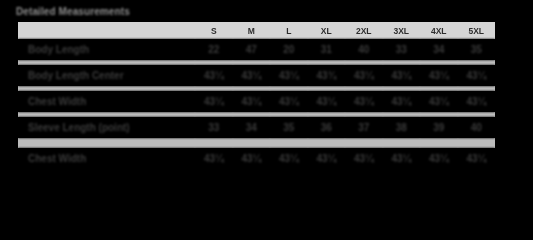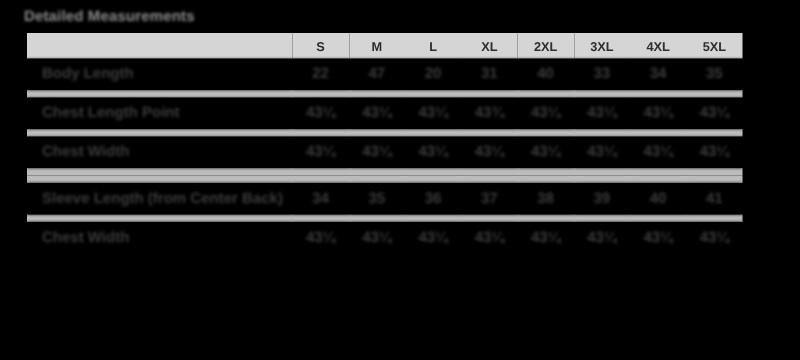--- a/index.html
+++ b/index.html
@@ -124,21 +124,21 @@
         <td>40</td>
         <td>33</td>
         <td>34</td>
         <td>35</td>
       </tr>
       <tr class="sep">
         <td colspan="9"></td>
       </tr>
 
       <tr class="even">
-        <td class="rowlabel">Chest Length Point</td>
+        <td class="rowlabel">Body Length Center</td>
         <td>43¼</td>
         <td>43¼</td>
         <td>43¼</td>
         <td>43¾</td>
         <td>43¼</td>
         <td>43¼</td>
         <td>43¼</td>
         <td>43¼</td>
       </tr>
       <tr class="sep">
@@ -153,35 +153,35 @@
         <td>43¼</td>
         <td>43¼</td>
         <td>43¼</td>
         <td>43¼</td>
         <td>43¼</td>
       </tr>
       <tr class="sep">
         <td colspan="9"></td>
       </tr>
 
-      <tr class="sep">
-        <td colspan="9"></td>
-      </tr>
-
-      <tr class="odd">
-        <td class="rowlabel">Sleeve Length (from Center Back)</td>
+      <tr class="even">
+        <td class="rowlabel">Sleeve Length (point)</td>
+        <td>33</td>
         <td>34</td>
         <td>35</td>
         <td>36</td>
         <td>37</td>
         <td>38</td>
         <td>39</td>
         <td>40</td>
-        <td>41</td>
       </tr>
+      <tr class="sep">
+        <td colspan="9"></td>
+      </tr>
+
       <tr class="sep">
         <td colspan="9"></td>
       </tr>
 
       <tr class="even">
         <td class="rowlabel">Chest Width</td>
         <td>43¼</td>
         <td>43¼</td>
         <td>43¼</td>
         <td>43¼</td>

